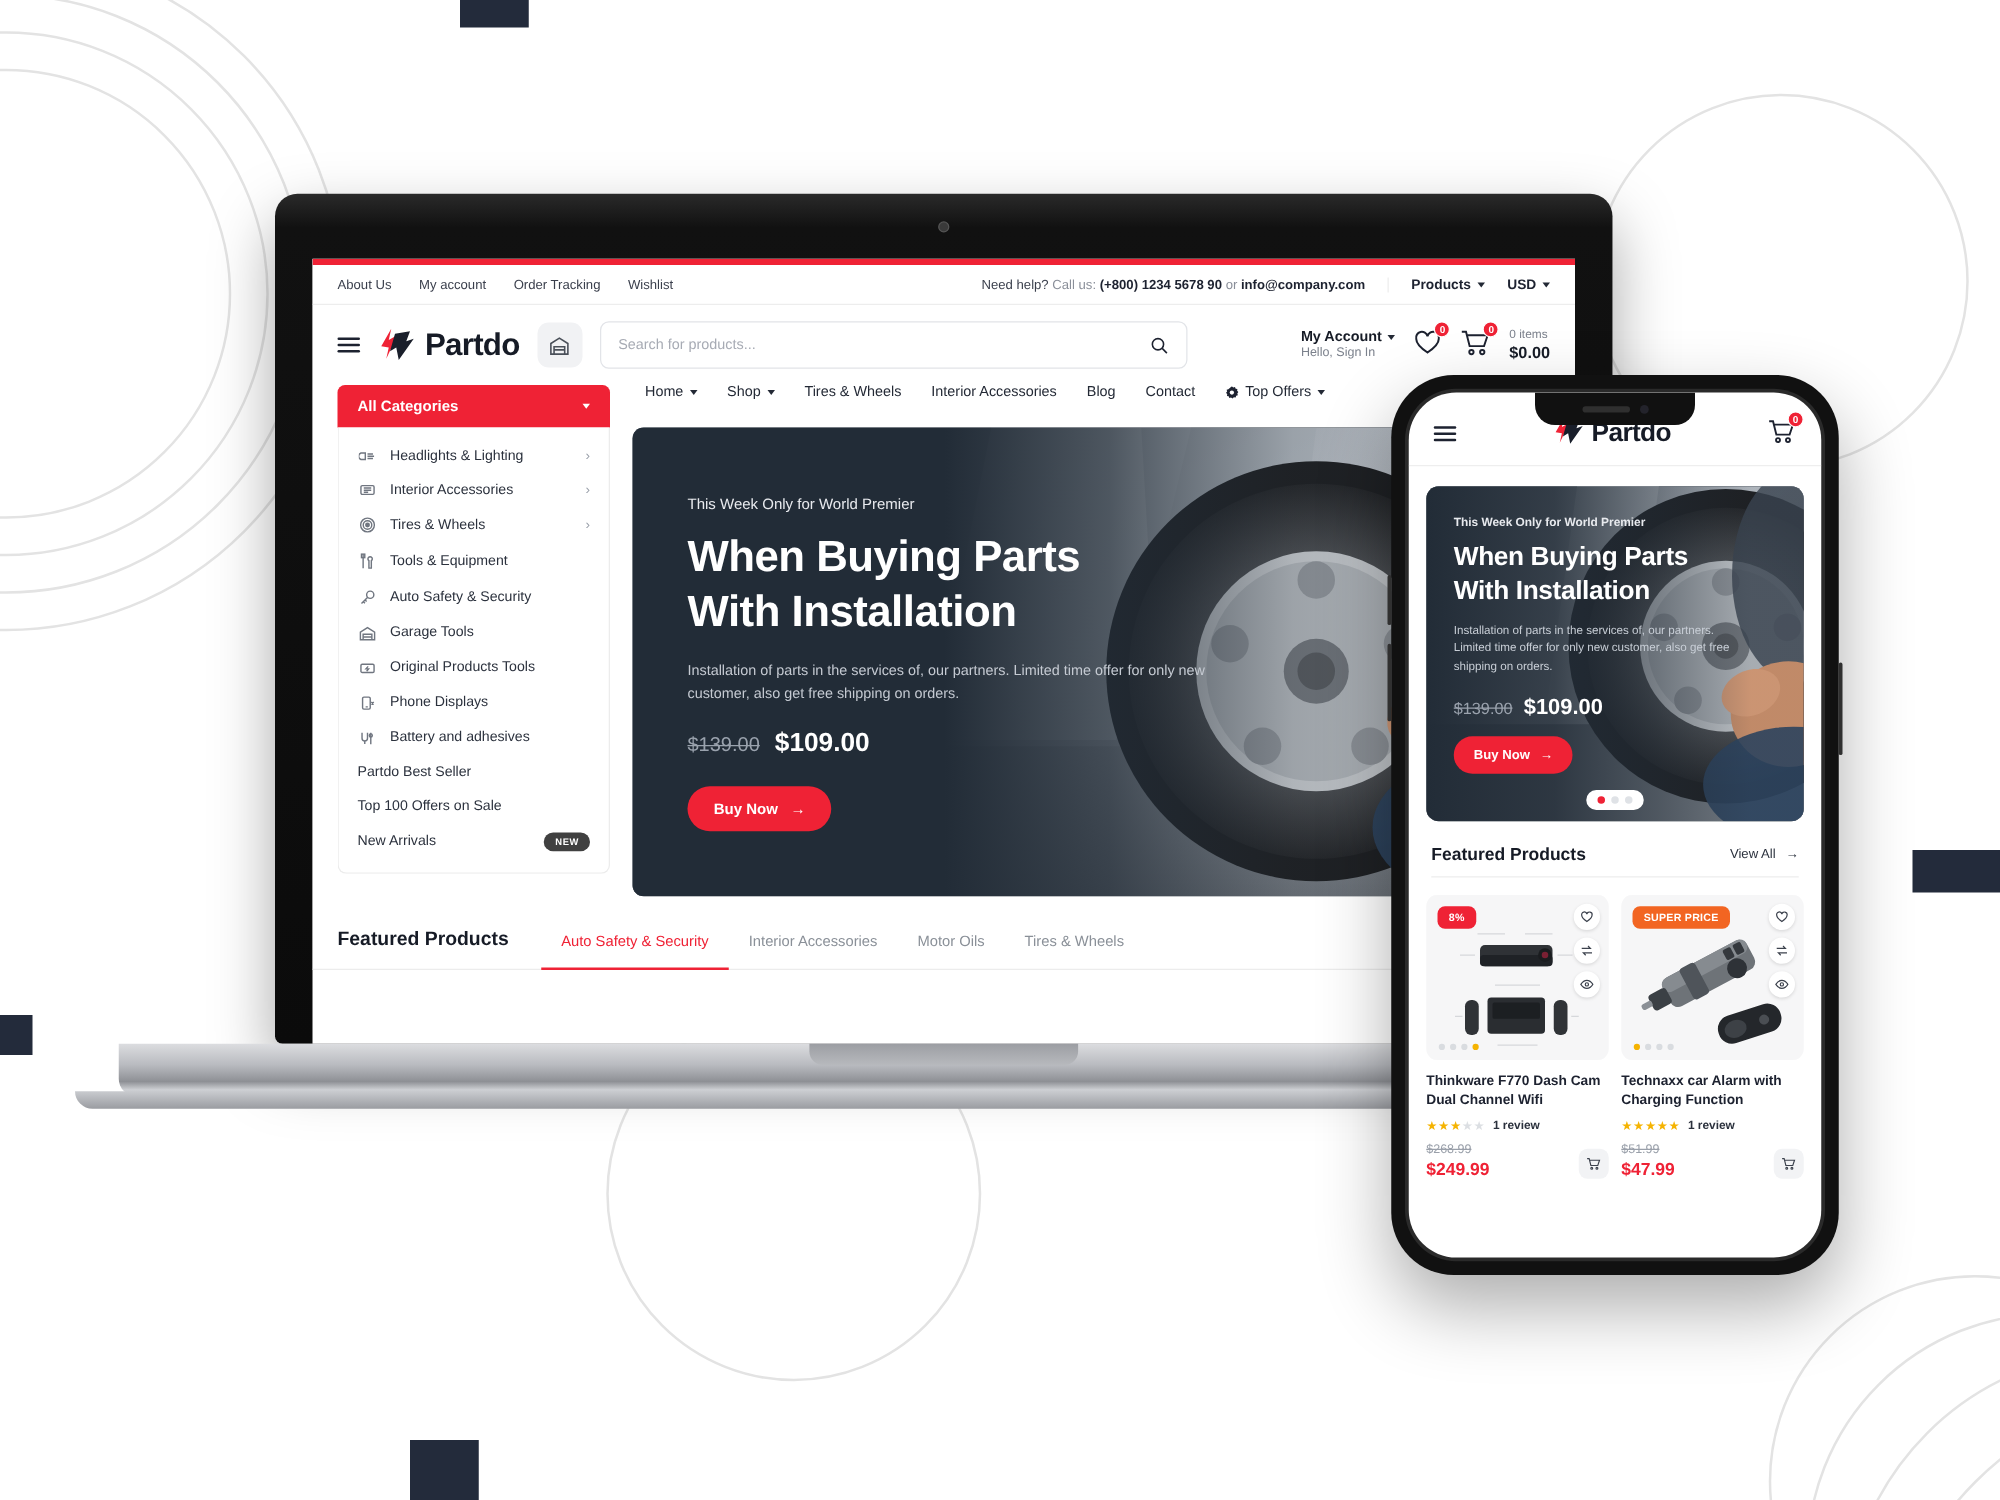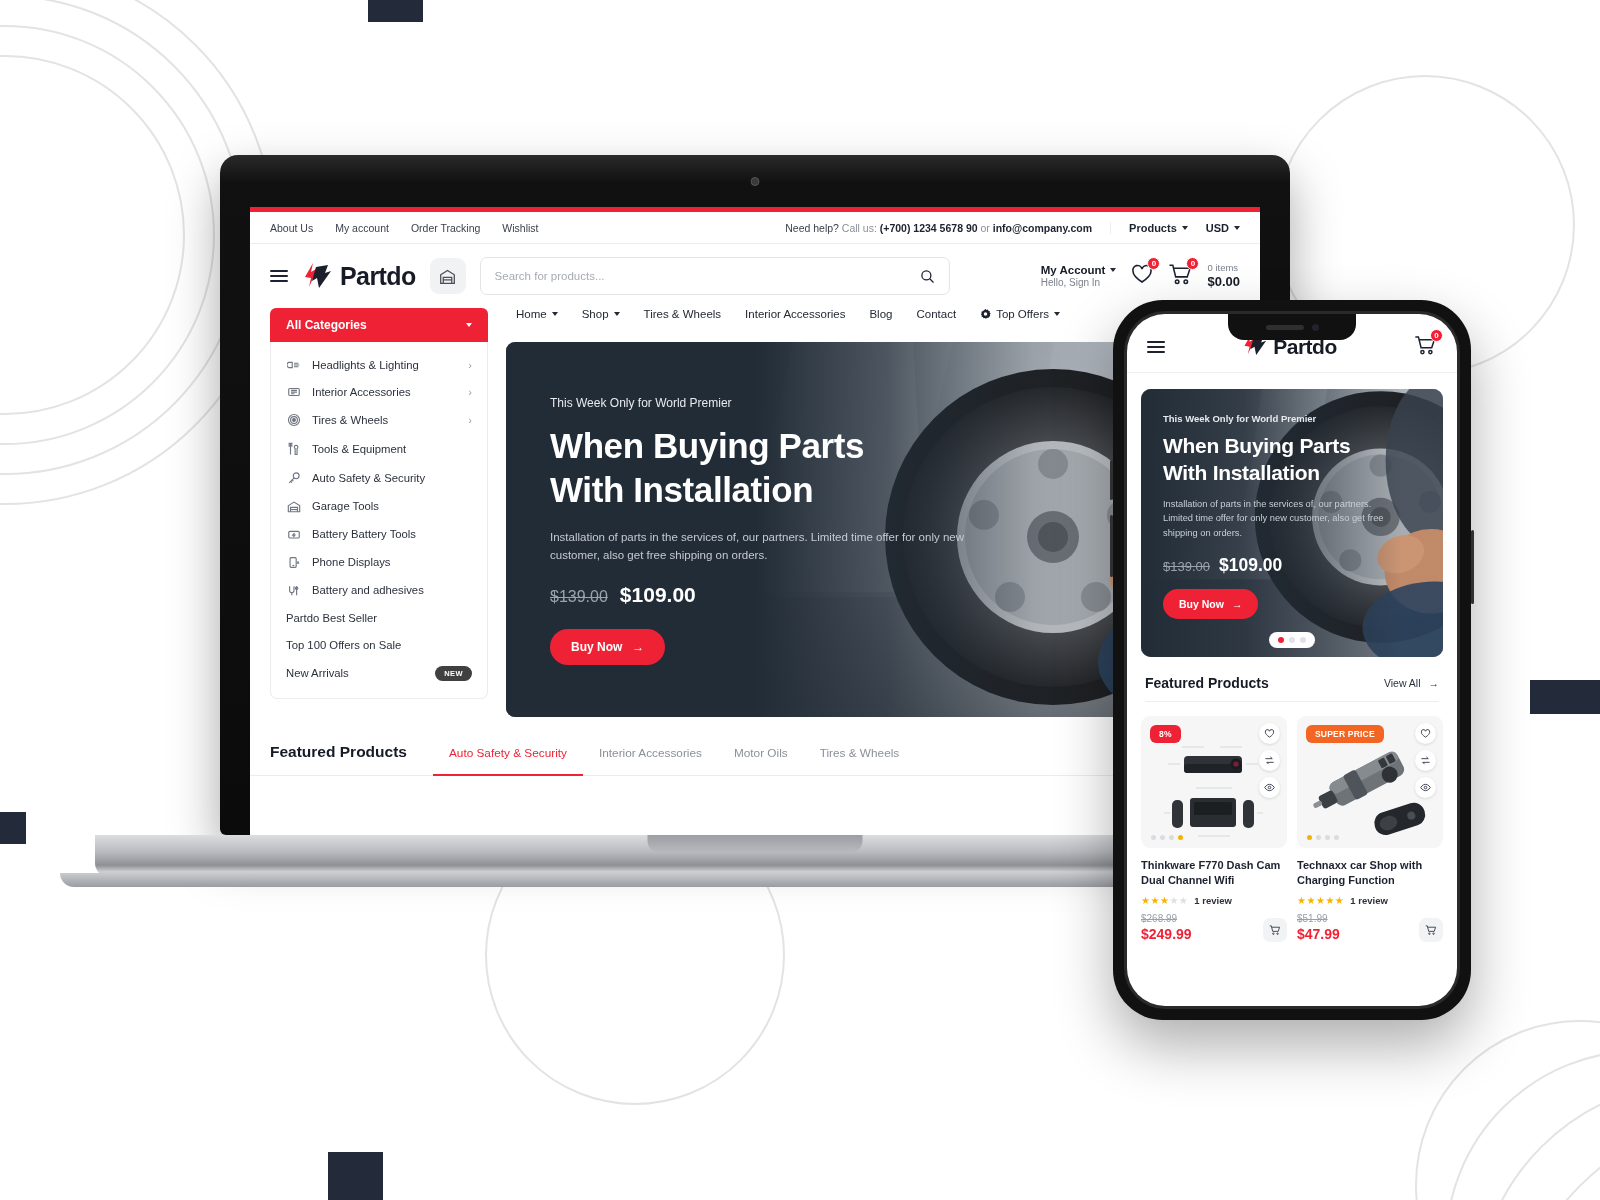--- a/index.html
+++ b/index.html
@@ -286,21 +286,21 @@
             <div class="topbar-left">
               <span>About Us</span>
               <span>My account</span>
               <span>Order Tracking</span>
               <span>Wishlist</span>
             </div>
             <div class="topbar-right">
               <div class="help">
                 <span class="nh">Need help?</span>
                 <span>Call us:</span>
-                <b>(+700) 1234 5678 90</b>
+                <b>(+800) 1234 5678 90</b>
                 <span>or</span>
                 <b>info@company.com</b>
               </div>
               <div class="lang-wrap">
                 <div class="lang">
                   <span>Products</span>
                   <span class="caret"></span>
                 </div>
                 <div class="lang">
                   <span>USD</span>
@@ -468,21 +468,21 @@
                 </span>
                 <span class="ci-label">Garage Tools</span>
               </div>
               <div class="catitem">
                 <span class="ci-ico">
                   <svg width="14" height="13" viewBox="0 0 16 14" fill="none" stroke="#707680" stroke-width="1.3">
                       <rect x="2" y="3.5" width="12" height="7.5" rx="1.2"></rect>
                       <path d="M8.6 5.4 L6.6 7.7 h2.4 l-1.8 2.2"></path>
                     </svg>
                 </span>
-                <span class="ci-label">Battery Battery Tools</span>
+                <span class="ci-label">Original Products Tools</span>
               </div>
               <div class="catitem">
                 <span class="ci-ico">
                   <svg width="14" height="13" viewBox="0 0 16 14" fill="none" stroke="#707680" stroke-width="1.3">
                       <rect x="3.5" y="1.5" width="7" height="11" rx="1.2"></rect>
                       <path d="M6.3 10.4 h2"></path>
                       <path d="M11.5 6 l2.2 2.2 M13.7 6 l-2.2 2.2"></path>
                     </svg>
                 </span>
                 <span class="ci-label">Phone Displays</span>
@@ -804,21 +804,21 @@
                     <circle cx="112" cy="104" r="4" fill="#4a4e53"></circle>
                   </g>
                 </svg>
                 <div class="swatches">
                   <i class="on"></i>
                   <i></i>
                   <i></i>
                   <i></i>
                 </div>
               </div>
-              <div class="ph-name">Technaxx car Shop with Charging Function</div>
+              <div class="ph-name">Technaxx car Alarm with Charging Function</div>
               <div class="stars">
                 <span class="s">★★★★★</span>
                 <span class="rv">1 review</span>
               </div>
               <div class="ph-prices">
                 <div class="ph-pold">$51.99</div>
                 <div class="ph-pnew">$47.99</div>
                 <div class="ph-cartbtn">
                   <svg width="12" height="12" viewBox="0 0 26 24" fill="none" stroke="#3c424d" stroke-width="2">
                       <path d="M1.5 3 H5 L8 15 H20 L23 6 H6"></path>

